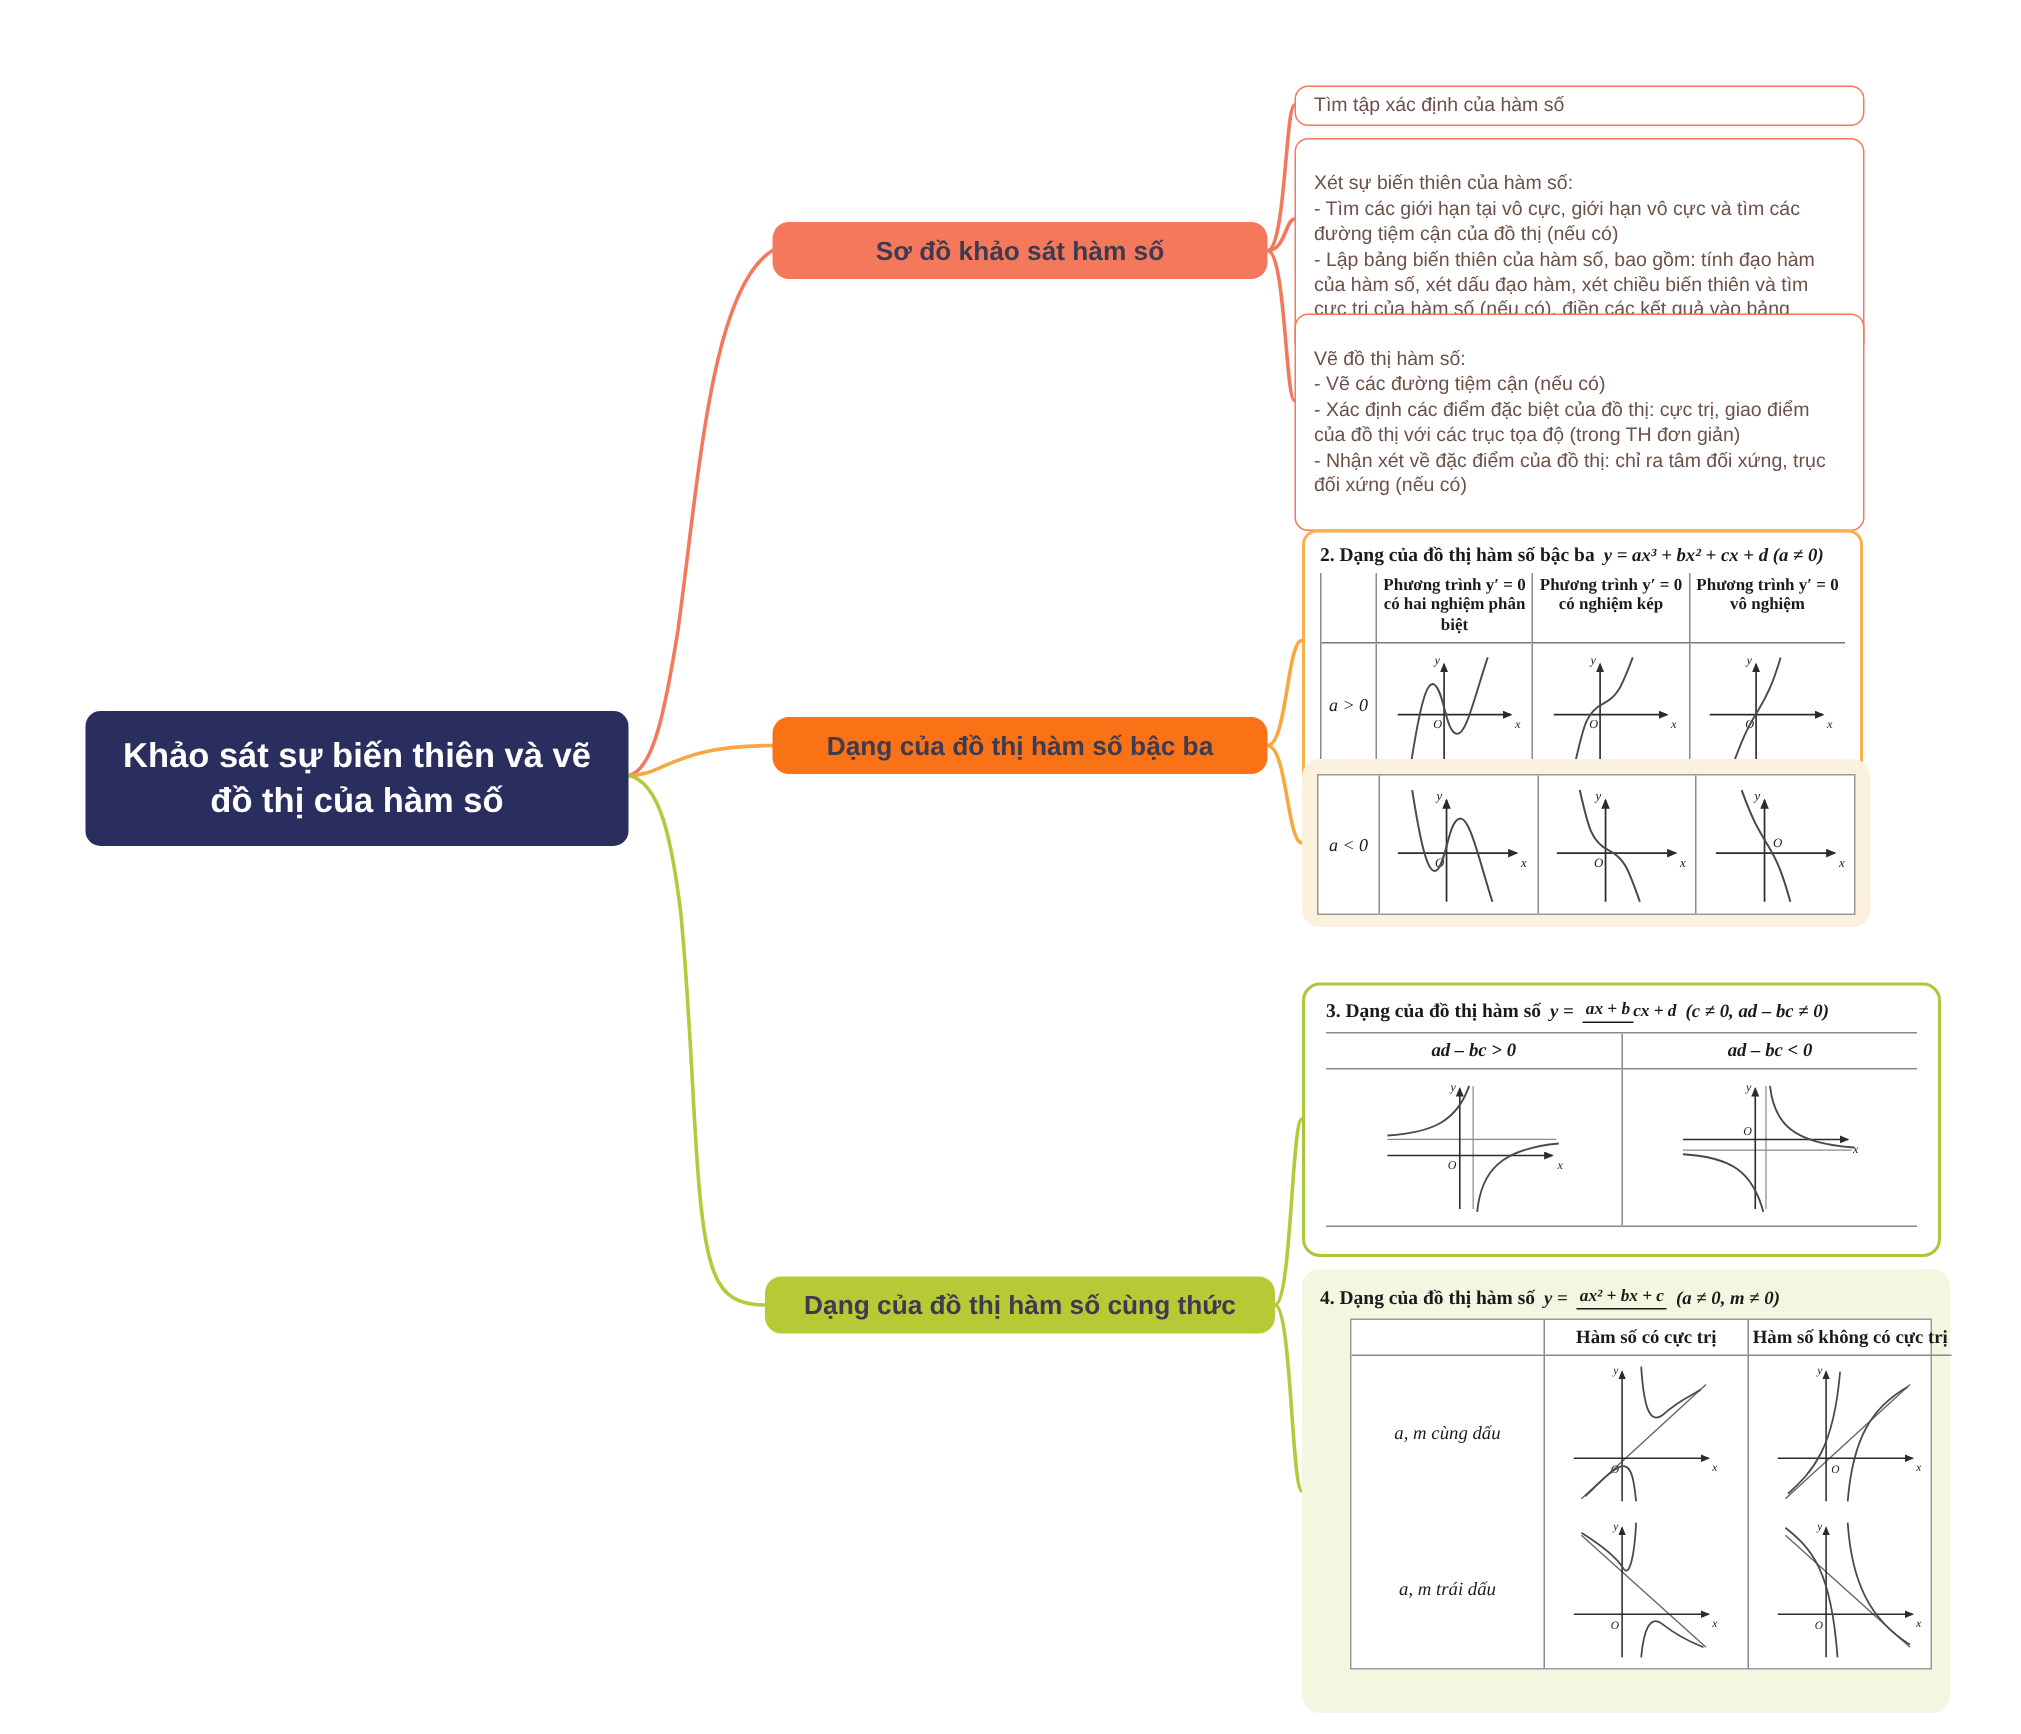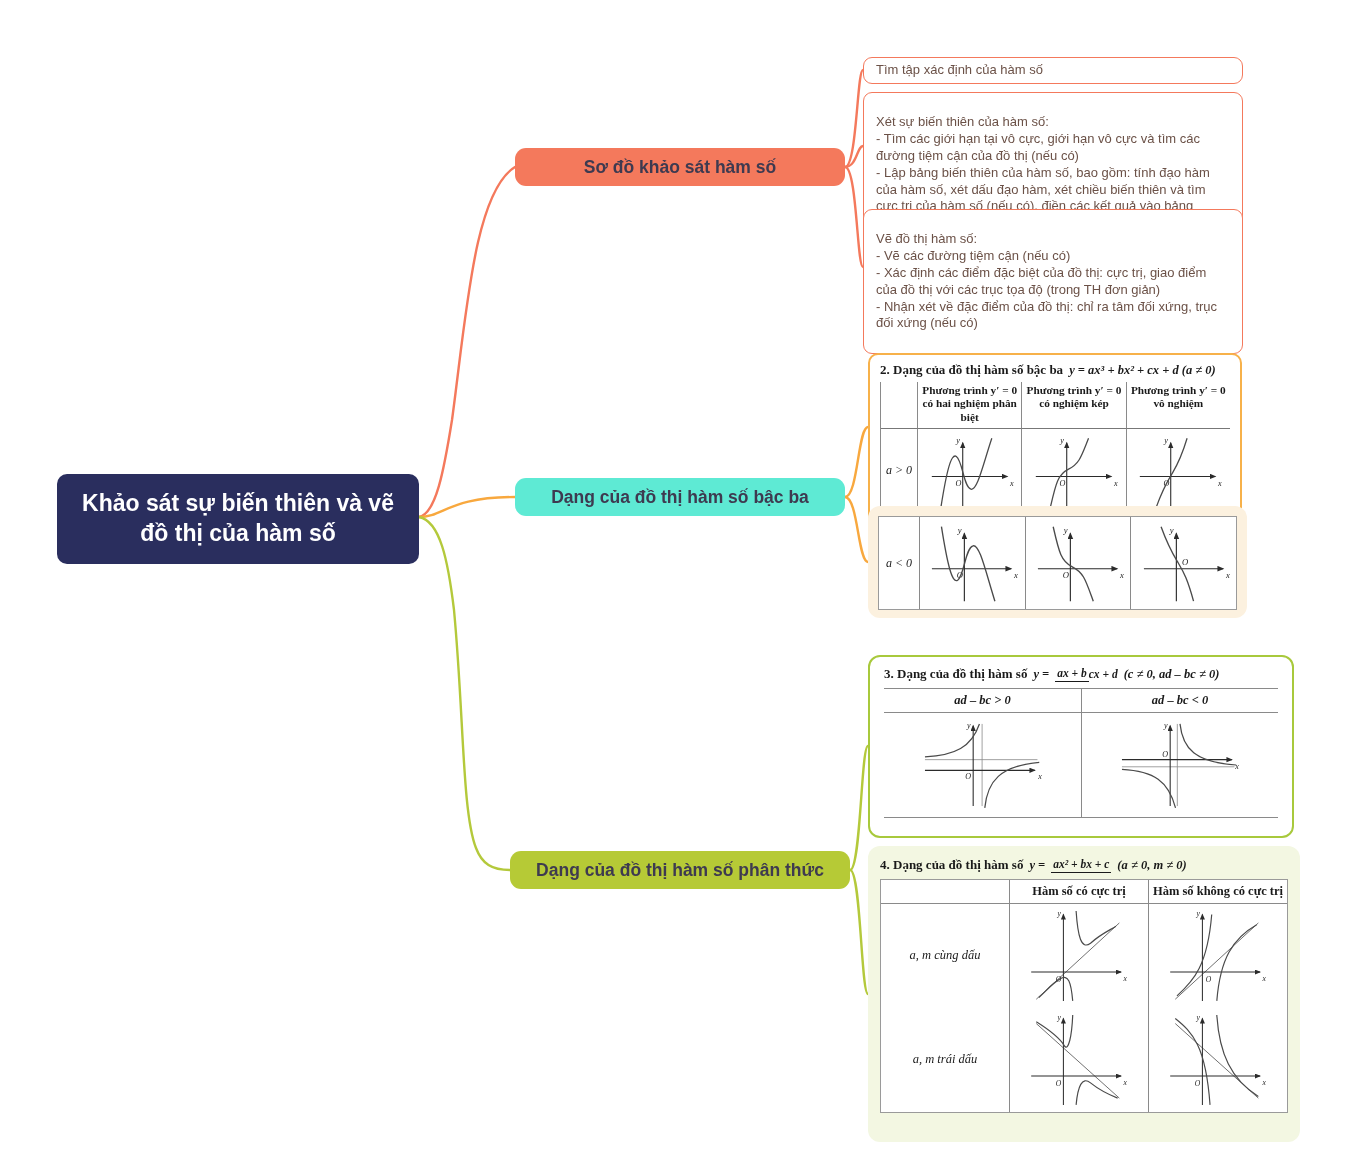--- a/index.html
+++ b/index.html
@@ -8,21 +8,21 @@
   .edges{position:absolute;left:0;top:0;pointer-events:none;}
   .e{fill:none;stroke-width:2.4px;stroke-linecap:round;}
   .sal{stroke:#F4795C}.amb{stroke:#F8A83E}.grn{stroke:#B4C93B}
 
   .node{position:absolute;display:flex;align-items:center;justify-content:center;
         border-radius:10px;box-sizing:border-box;text-align:center;}
   .root-node{left:57px;top:474px;width:362px;height:90px;background:#2A2E5E;color:#fff;
              font-size:23px;font-weight:bold;line-height:1.3;padding:0 14px;}
   .b-node{height:38px;font-size:17.5px;font-weight:600;color:#3E3A50;border-radius:11px;}
   .b1{left:515px;top:148px;width:330px;background:#F4795C;}
-  .b2{left:515px;top:478px;width:330px;background:#5eead4;}
+  .b2{left:515px;top:478px;width:330px;background:#f97316;}
   .b3{left:510px;top:851px;width:340px;background:#B6CA36;}
 
   .note{position:absolute;left:863px;width:380px;background:#fff;border:1.6px solid #F4795C;
         border-radius:9px;padding:21px 12px;font-size:13px;line-height:1.3;color:#6B5147;
         white-space:pre-line;box-sizing:border-box;}
   .n1{top:57px;height:27px;padding-top:4px;padding-bottom:0;}
   .n2{top:92px;}
   .n3{top:209px;}
 
   .card{position:absolute;box-sizing:border-box;font-family:"Liberation Serif",serif;color:#1a1a1a;}
@@ -49,21 +49,21 @@
   .gc{display:flex;align-items:center;justify-content:center;padding:2px 0;}
 
   .t2{background:#fff;border:1px solid #9a9a9a;display:grid;grid-template-columns:40px 1fr 1fr 1fr;height:92px;}
 
   .t3h{display:grid;grid-template-columns:1fr 1fr;border-top:1.2px solid #8a8a8a;
        border-bottom:1.2px solid #8a8a8a;margin-top:6px;}
   .t3h .h{font-weight:bold;font-style:italic;font-size:12.5px;text-align:center;padding:4px 0;}
   .t3b{display:grid;grid-template-columns:1fr 1fr;border-bottom:1.2px solid #8a8a8a;}
 
   .t4{background:#fff;border:1px solid #9a9a9a;margin-top:6px;display:grid;
-      grid-template-columns:128px 1fr 1fr;}
+      grid-template-columns:128px 1fr 1fr;margin-left:20px;}
   .t4 .hc4{font-weight:bold;font-size:12.5px;text-align:center;padding:4px 2px;border-bottom:1.2px solid #8a8a8a;}
   .t4 .rl4{display:flex;align-items:center;justify-content:center;font-style:italic;font-size:12.5px;}
 
   .gfx .axis{stroke:#2b2b2b;stroke-width:1.2;fill:none;}
   .gfx .curve{stroke:#4a4a4a;stroke-width:1.4;fill:none;}
   .gfx .asym{stroke:#8a8a8a;stroke-width:0.9;fill:none;}
   .gfx .asym2{stroke:#666;stroke-width:1.1;fill:none;}
   .gl{font:italic 9px "Liberation Serif",serif;fill:#222;}
 </style>
 </head>
@@ -96,21 +96,21 @@
     <span>Khảo sát sự biến thiên và vẽ đồ thị của hàm số</span>
   </div>
 
   <div class="node b-node b1">
     <span>Sơ đồ khảo sát hàm số</span>
   </div>
   <div class="node b-node b2">
     <span>Dạng của đồ thị hàm số bậc ba</span>
   </div>
   <div class="node b-node b3">
-    <span>Dạng của đồ thị hàm số phân thức</span>
+    <span>Dạng của đồ thị hàm số cùng thức</span>
   </div>
 
   <div class="note n1">Tìm tập xác định của hàm số</div>
   <div class="note n2">Xét sự biến thiên của hàm số:
 - Tìm các giới hạn tại vô cực, giới hạn vô cực và tìm các đường tiệm cận của đồ thị (nếu có)
 - Lập bảng biến thiên của hàm số, bao gồm: tính đạo hàm của hàm số, xét dấu đạo hàm, xét chiều biến thiên và tìm cực trị của hàm số (nếu có), điền các kết quả vào bảng</div>
   <div class="note n3">Vẽ đồ thị hàm số:
 - Vẽ các đường tiệm cận (nếu có)
 - Xác định các điểm đặc biệt của đồ thị: cực trị, giao điểm của đồ thị với các trục tọa độ (trong TH đơn giản)
 - Nhận xét về đặc điểm của đồ thị: chỉ ra tâm đối xứng, trục đối xứng (nếu có)</div>

